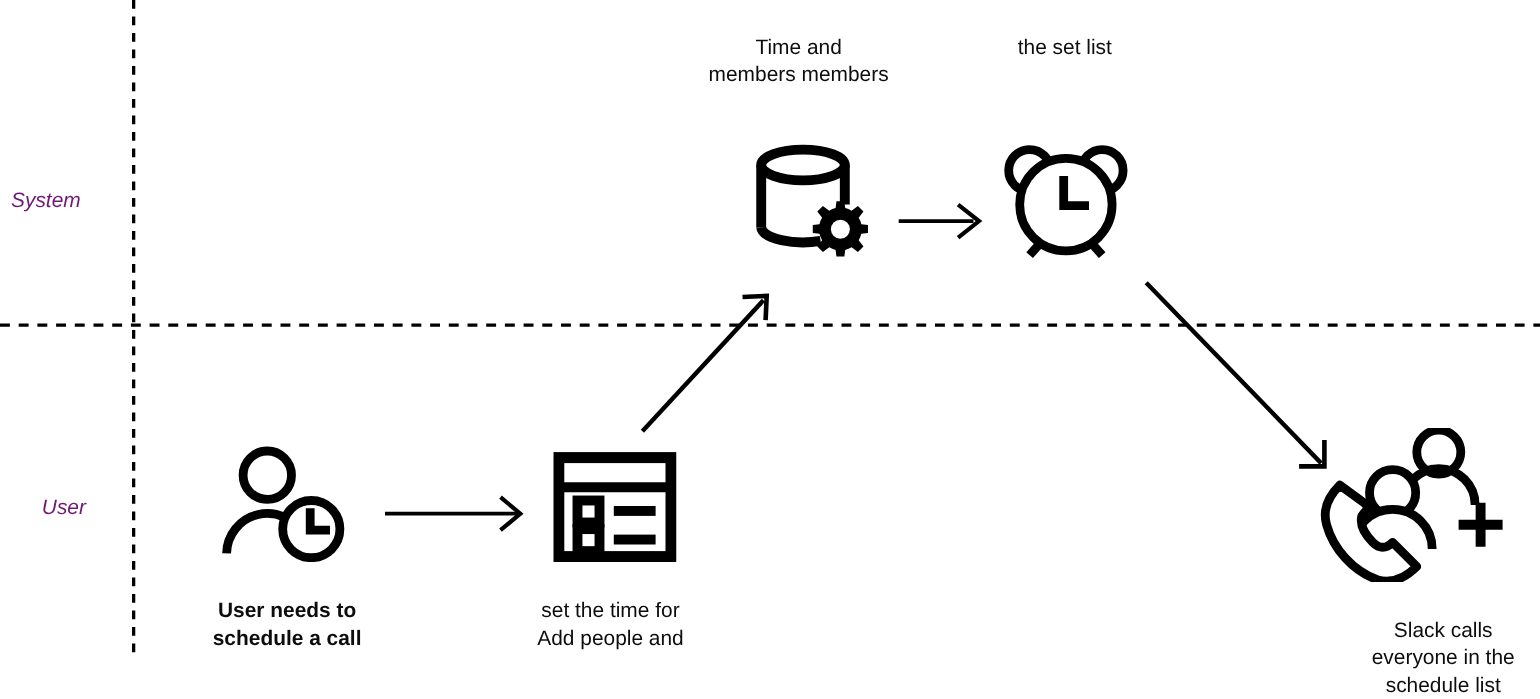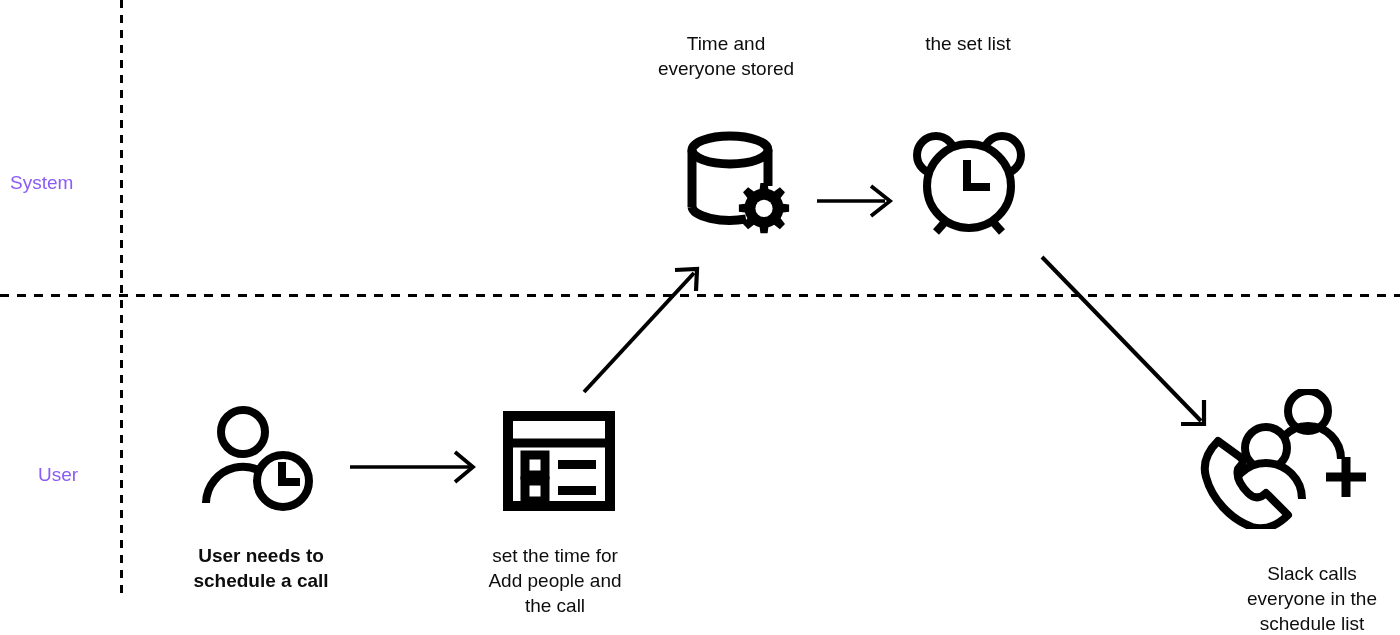--- a/index.html
+++ b/index.html
@@ -14,26 +14,27 @@
   #canvas {
     position: relative;
     width: 1400px;
     height: 635px;
     background: #ffffff;
     overflow: hidden;
   }
   .lane-label {
     position: absolute;
     font-size: 19px;
-    color: #8b5cf6;
+    color: #701a75;
     white-space: nowrap;
     line-height: 1;
+    font-style: italic;
   }
   #lane-label-system { left: 10px; top: 173px; }
-  #lane-label-user   { left: 38px; top: 465px; }
+  #lane-label-user   { left: 38px; top: 452px; }
 
   .caption {
     position: absolute;
     font-size: 19px;
     line-height: 25px;
     color: #111111;
     text-align: center;
     color: #0d0d0d;
   }
 
@@ -117,21 +118,21 @@
                  A 23 23 0 0 1 -13.0,23.5 L -20.4,29.1 L -26.9,22.6 L -21.3,15.2
                  A 23 23 0 0 1 -24.4,7.8 L -32.2,6.8 L -32.2,-2.4 L -24.4,-3.4
                  A 23 23 0 0 1 -21.3,-10.8 L -26.9,-18.2 L -20.4,-24.7 L -13.0,-19.1
                  A 23 23 0 0 1 -5.6,-22.2 Z" fill="#000000" transform="scale(0.78) translate(0,-2)"></path>
         <circle cx="0" cy="0.4" r="8.6" fill="#ffffff"></circle>
       </g>
     </svg>
   </div>
   <div class="caption" id="cap-time-members">
     <div>Time and</div>
-    <div>everyone stored</div>
+    <div>members members</div>
   </div>
 
   <div class="icon" id="icon-alarm">
     <svg width="118" height="118" viewBox="0 0 118 118" xmlns="http://www.w3.org/2000/svg">
 
       <circle cx="26" cy="31" r="19" fill="none" stroke="#000000" stroke-width="8"></circle>
       <circle cx="92" cy="31" r="19" fill="none" stroke="#000000" stroke-width="8"></circle>
 
       <path d="M26 108 L42 90" fill="none" stroke="#000000" stroke-width="8" stroke-linecap="butt"></path>
       <path d="M92 108 L76 90" fill="none" stroke="#000000" stroke-width="8" stroke-linecap="butt"></path>
@@ -172,21 +173,20 @@
 
       <rect x="22" y="70" width="20" height="20" fill="none" stroke="#000000" stroke-width="9"></rect>
 
       <rect x="55" y="49" width="38" height="9" fill="#000000"></rect>
       <rect x="55" y="75" width="38" height="9" fill="#000000"></rect>
     </svg>
   </div>
   <div class="caption" id="cap-add-people">
     <div>set the time for</div>
     <div>Add people and</div>
-    <div>the call</div>
   </div>
 
   <div class="icon" id="icon-slack-call">
     <svg width="176" height="140" viewBox="0 0 176 140" xmlns="http://www.w3.org/2000/svg">
 
       <circle cx="112" cy="22" r="20" fill="none" stroke="#000000" stroke-width="8"></circle>
       <path d="M79 70 A33 33 0 0 1 145 70" fill="none" stroke="#000000" stroke-width="8" stroke-linecap="butt"></path>
 
       <circle cx="70" cy="59" r="21" fill="#ffffff" stroke="#000000" stroke-width="8"></circle>
       <path d="M34 110 A36 36 0 0 1 106 110" fill="#ffffff" stroke="#000000" stroke-width="8" stroke-linecap="butt"></path>

